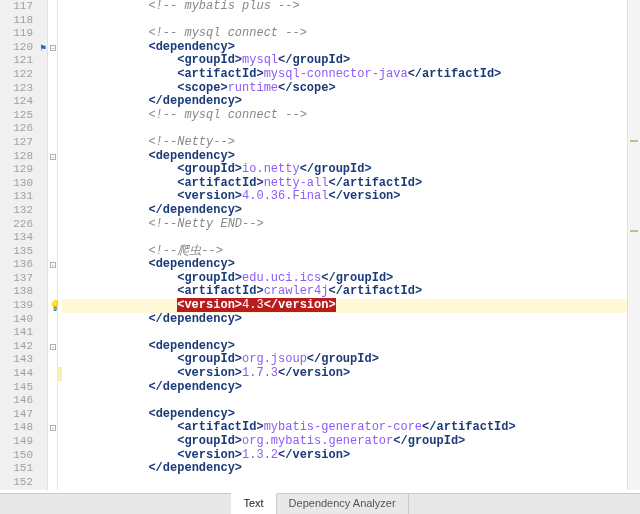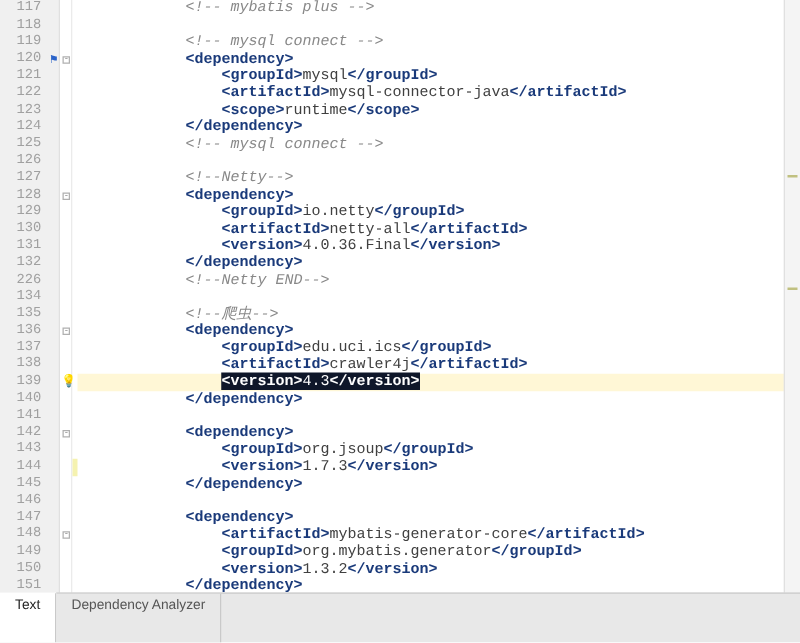--- a/index.html
+++ b/index.html
@@ -74,41 +74,42 @@
     height: 13.6px;
     line-height: 13.6px;
     white-space: pre;
     color: #333333;
   }
   .code-line.hl {
     background: #fff7d6;
   }
   .tag { color: #1a3a7a; font-weight: bold; }
   .br  { color: #1a3a7a; font-weight: bold; } 
-  .txt { color: #404040; }
+  .txt { color: #8b5cf6; }
   .cmt { color: #888888; font-style: italic; }
-  .sel { background: #0f172a; color: #ffffff; margin-top: 12px; }
+  .sel { background: #b91c1c; color: #ffffff; margin-top: 12px; }
   .sel .tag, .sel .br, .sel .txt { color: #ffffff; }
   .change-stripe {
     position:absolute;
     left:0; width:4px;
     background:#f5f2b0;
   }
   .tabs {
     position: absolute;
     bottom: 0;
     left: 0;
     right: 0;
-    height: 40px;
+    height: 21px;
     background: #e8e8e8;
     border-top: 1px solid #c9c9c9;
     display: flex;
     align-items: stretch;
     font-family: "Segoe UI", Arial, sans-serif;
     font-size: 11px;
+    justify-content: center;
   }
   .ftab {
     padding: 3px 12px;
     border-right: 1px solid #c9c9c9;
     background: #e8e8e8;
     color: #555;
     cursor: pointer;
   }
   .ftab.active {
     background: #ffffff;

